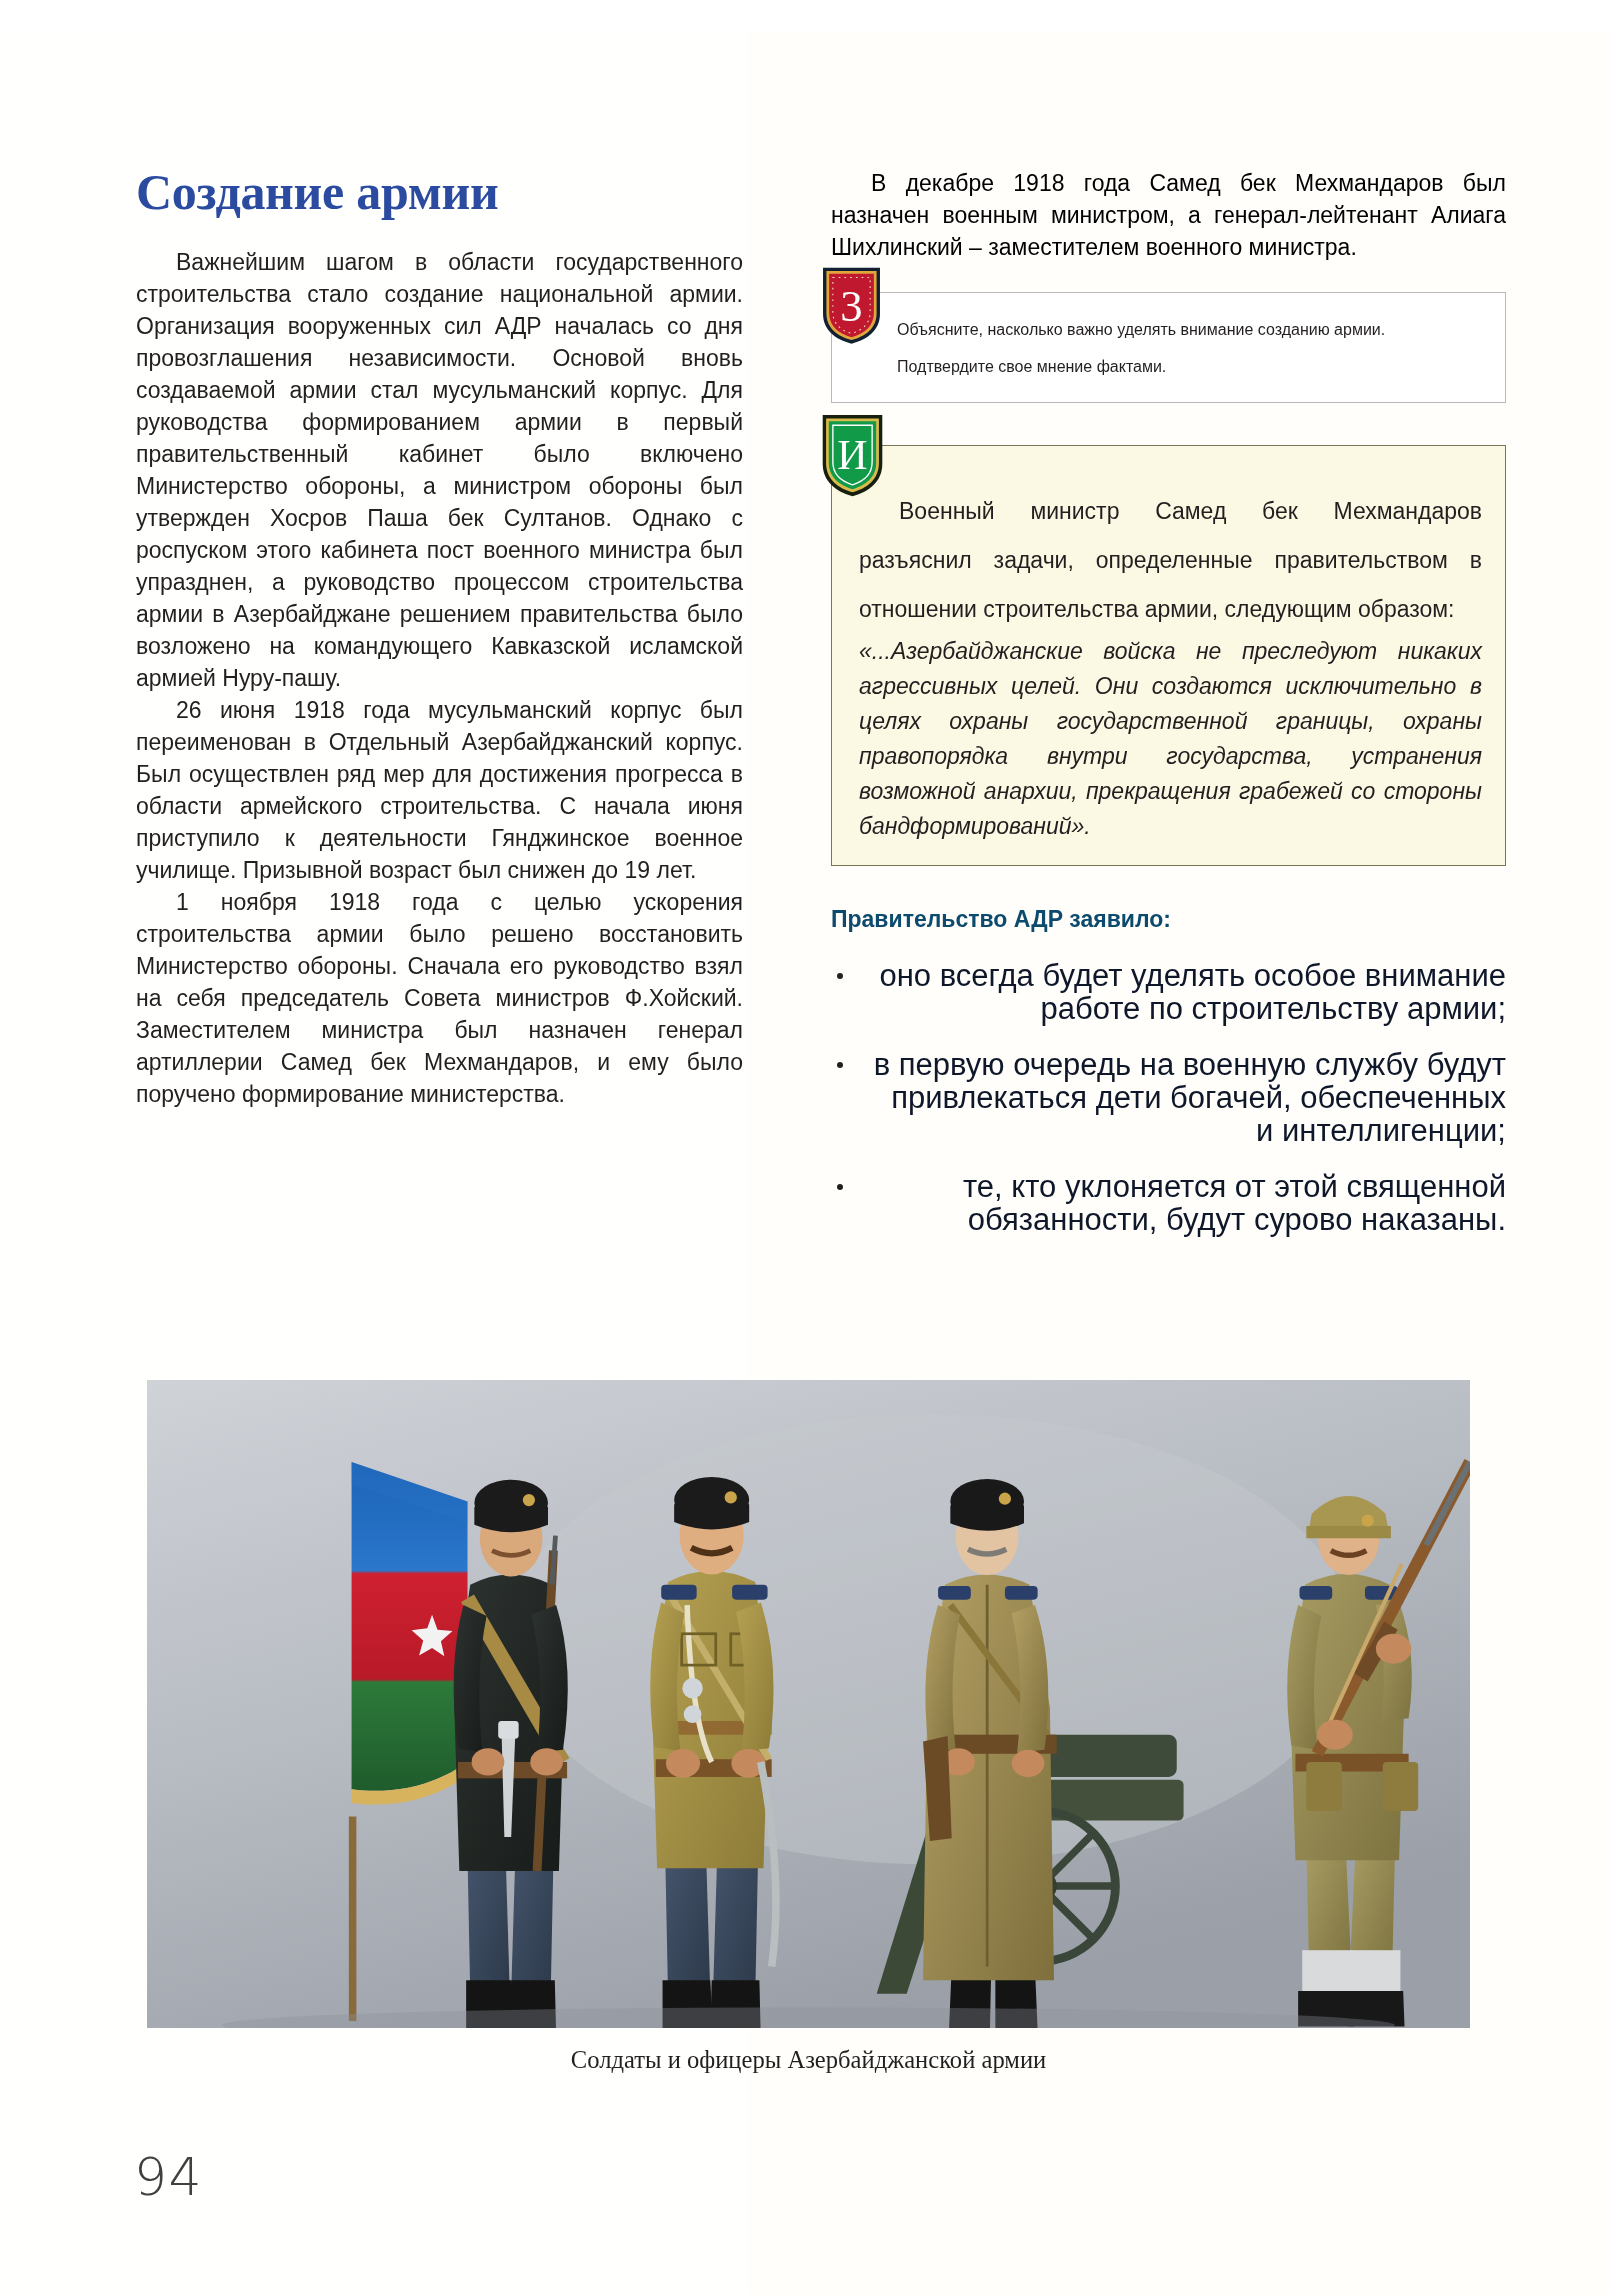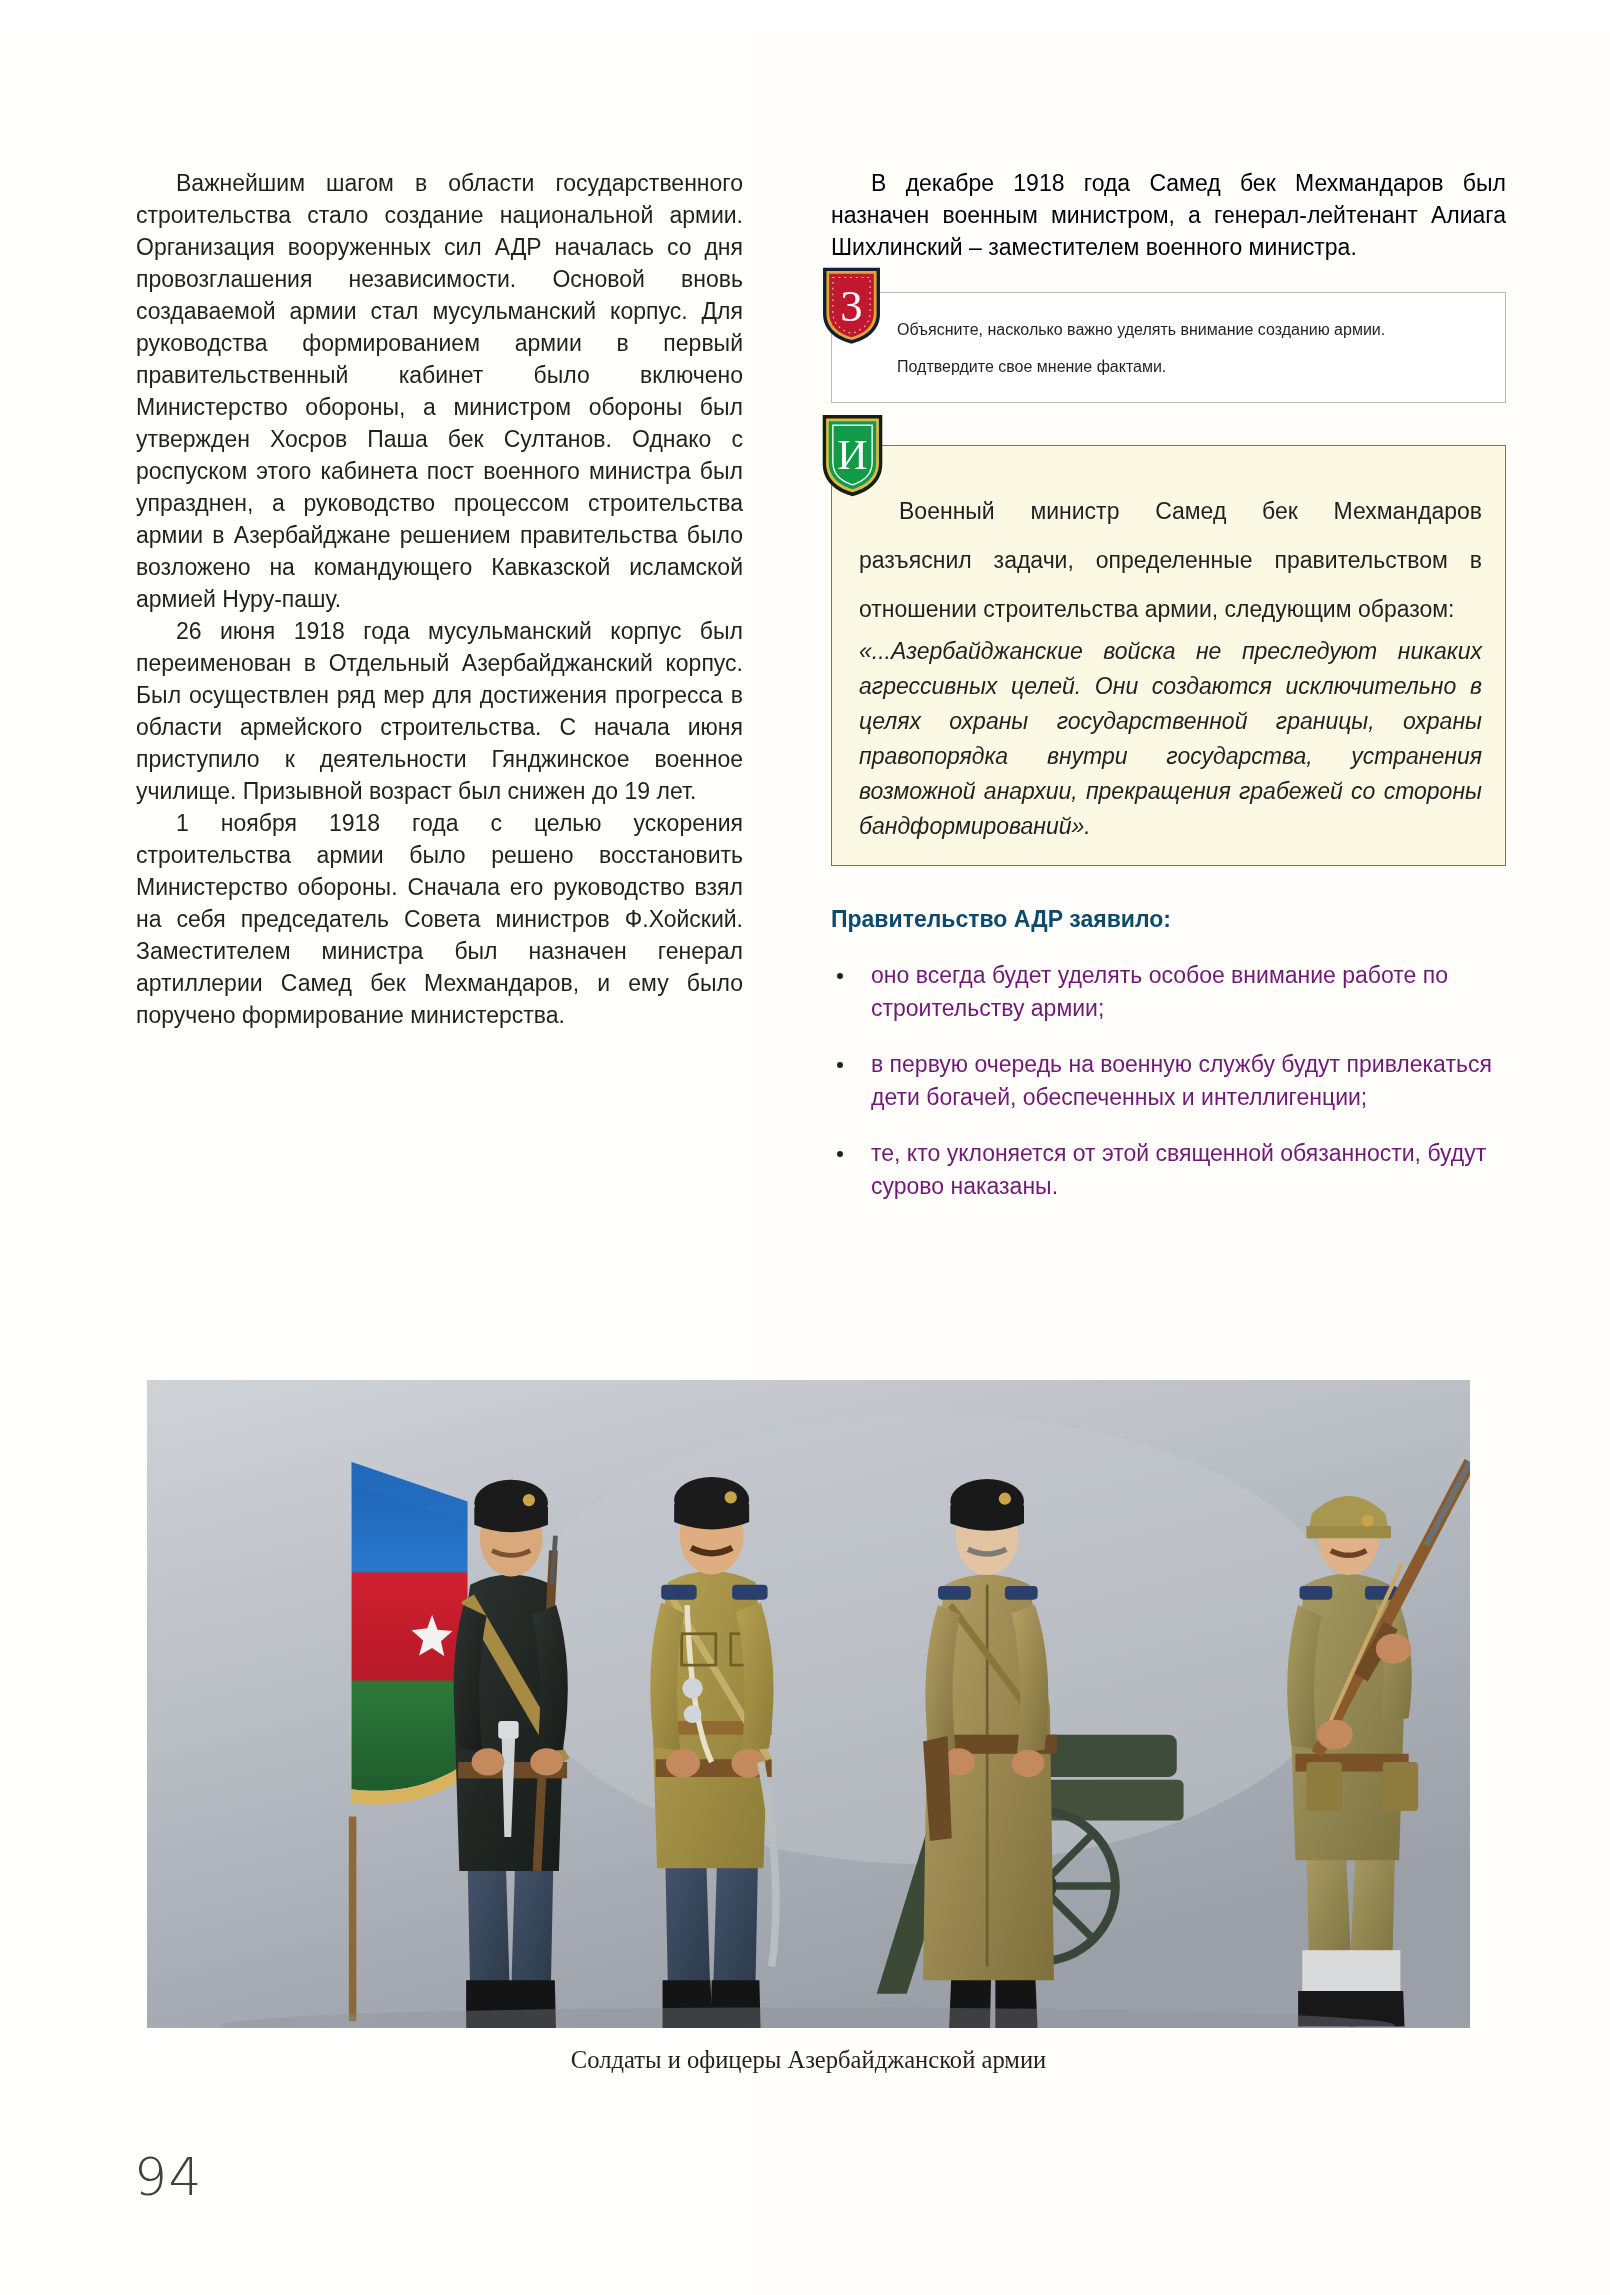--- a/index.html
+++ b/index.html
@@ -161,24 +161,24 @@
   }
   ul.stmt-list {
     list-style: none;
     margin: 24.6px 0 0 0;
     padding: 0;
   }
   ul.stmt-list li {
     position: relative;
     padding-left: 40px;
     margin-bottom: 23px;
-    font-size: 23px;
+    font-size: 31px;
     line-height: 33px;
-    color: #701a75;
-    text-align: left;
+    color: #0f172a;
+    text-align: right;
   }
   ul.stmt-list li .dot {
     position: absolute;
     left: 5.5px;
     top: 13.6px;
     width: 6.1px;
     height: 6.1px;
     border-radius: 50%;
     background: #231f20;
   }
@@ -224,20 +224,21 @@
 <body>
 
 <div class="page">
   <div class="paper-tint-2"></div>
   <div class="paper-tint"></div>
 
   <div class="content">
 
     <div class="col-left">
 
+      <h1 class="chapter-title">Создание армии</h1>
 
       <p class="body-p"><span>Важнейшим шагом в области государственного строительства стало создание национальной армии. Организация вооруженных сил АДР началась со дня провозглашения независимости. Основой вновь создаваемой армии стал мусульманский корпус. Для руководства формированием армии в первый правительственный кабинет было включено Министерство обороны, а министром обороны был утвержден </span><b>Хосров Паша бек Султанов</b><span>. Однако с роспуском этого кабинета пост военного министра был упразднен, а руководство процессом строительства армии в Азербайджане решением правительства было возложено на командующего Кавказской исламской армией Нуру-пашу.</span></p>
 
       <p class="body-p"><span>26 июня 1918 года мусульманский корпус был переименован в </span><b>Отдельный Азербайджанский корпус</b><span>. Был осуществлен ряд мер для достижения прогресса в области армейского строительства. С начала июня приступило к деятельности Гянджинское военное училище. Призывной возраст был снижен до 19 лет.</span></p>
 
       <p class="body-p"><span>1 ноября 1918 года с целью ускорения строительства армии было решено восстановить Министерство обороны. Сначала его руководство взял на себя председатель Совета министров Ф.Хойский. Заместителем министра был назначен генерал артиллерии </span><b>Самед бек Мехмандаров</b><span>, и ему было поручено формирование министерства.</span></p>
     </div>
 
     <div class="col-right">
 

